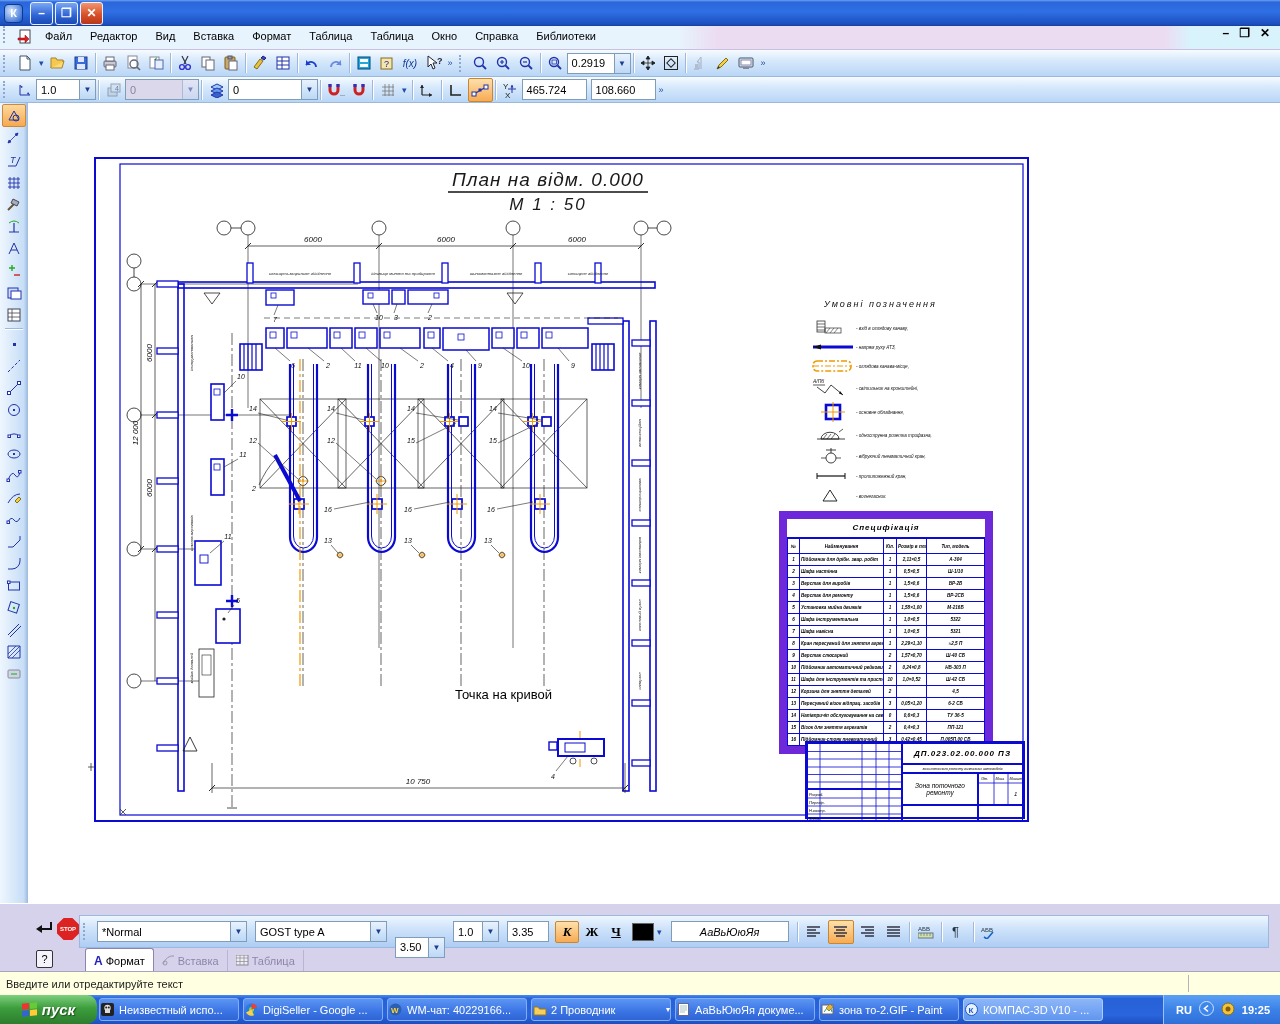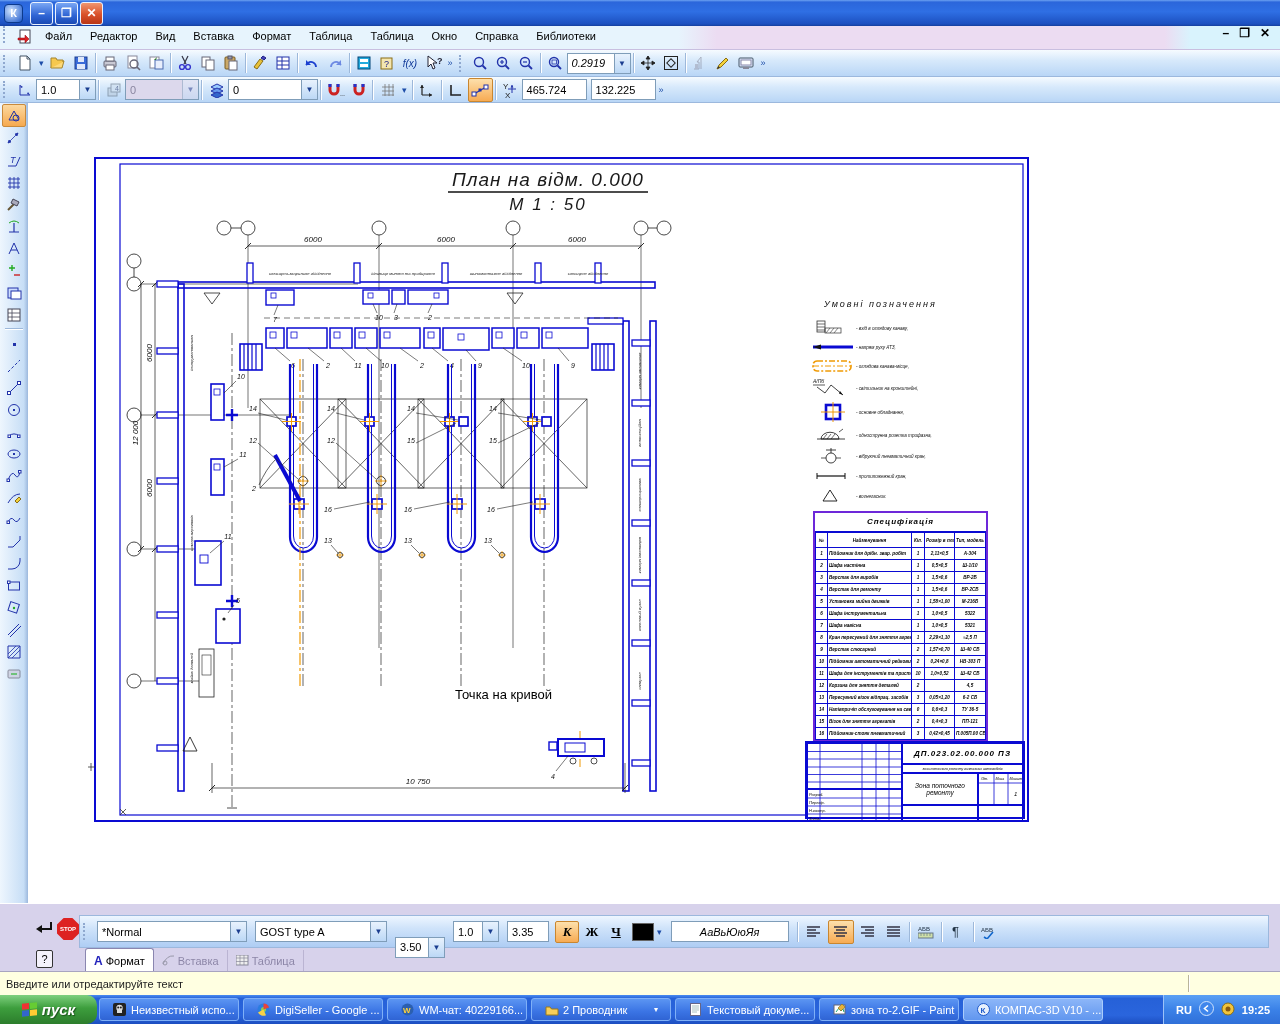--- a/index.html
+++ b/index.html
@@ -64,21 +64,21 @@
   .snap-hint{position:absolute;left:427px;top:584px;font-size:13px;color:#000;}
 
   
   .legend{position:absolute;left:782px;top:196px;width:212px;color:#111;}
   .legend .lg-title{font:italic 9px "Liberation Sans",sans-serif;letter-spacing:2px;text-align:left;padding-left:14px;}
   .lg-row{display:flex;align-items:center;}
   .lg-ic{width:46px;height:16px;flex:0 0 auto;display:flex;align-items:center;justify-content:center;}
   .lg-tx{font:italic 4.6px "Liberation Sans",sans-serif;white-space:nowrap;}
 
   
-  .spec{position:absolute;left:785px;top:408px;width:175px;border:2px solid #6d28d9;background:#fff;box-sizing:border-box;}
+  .spec{position:absolute;left:751px;top:408px;width:214px;border:8px solid #6d28d9;background:#fff;box-sizing:border-box;}
   .spec .sp-title{font:italic bold 8px "Liberation Sans",sans-serif;text-align:center;height:18px;line-height:18px;
     border-bottom:1px solid #0a0ad2;letter-spacing:1px;}
   table.sp{border-collapse:collapse;table-layout:fixed;width:100%;}
   table.sp th,table.sp td{border:1px solid #0a0ad2;font:italic bold 4.6px "Liberation Sans",sans-serif;
     padding:0 1px;height:11px;overflow:hidden;white-space:nowrap;color:#000;}
   table.sp th{height:14px;text-align:center;}
   table.sp td.c{text-align:center;}
 
   
   .stamp{position:absolute;left:777px;top:638px;width:220px;height:78px;border:2px solid #0a0ad2;background:#fff;box-sizing:border-box;}
@@ -115,21 +115,21 @@
   .statusbar .sdiv{position:absolute;left:1188px;top:3px;width:1px;height:17px;background:#b9b49a;border-right:1px solid #fff;}
 
   
   .taskbar{position:absolute;left:0;top:995px;width:1280px;height:29px;display:flex;align-items:center;
     background:linear-gradient(180deg,#4a8cf0 0%,#2661d8 12%,#2a65dd 70%,#1c4ec0 100%);}
   .start{width:97px;height:29px;display:flex;align-items:center;justify-content:center;gap:5px;
     background:linear-gradient(180deg,#7ed07e 0%,#3d9e3d 45%,#2c7d2c 100%);border-radius:0 10px 10px 0;
     color:#fff;font:bold italic 15px "Liberation Sans",sans-serif;text-shadow:1px 1px 1px #1c521c;flex:0 0 auto;}
   .flag{width:15px;height:13px;display:grid;grid-template-columns:7px 7px;grid-template-rows:6px 6px;gap:1px;transform:skewY(-6deg);}
   .flag i{display:block;}
-  .task{width:140px;height:23px;margin:0 2px;display:flex;align-items:center;gap:4px;padding:0 12px;
+  .task{width:140px;height:23px;margin:0 2px;display:flex;align-items:center;gap:4px;padding:0 0;
     background:linear-gradient(180deg,#5b95f2,#3b74e4 60%,#2f64d4);border:1px solid #7fb0f7;border-radius:3px;
     color:#fff;font-size:11px;white-space:nowrap;overflow:hidden;flex:0 0 auto;box-sizing:border-box;}
   .task.active{background:linear-gradient(180deg,#8cb6f8,#6196ef);border-color:#a9ccfb;}
   .task .ticon{width:15px;height:15px;flex:0 0 auto;display:flex;align-items:center;justify-content:center;}
   .tray{margin-left:auto;height:29px;display:flex;align-items:center;gap:7px;padding:0 10px 0 12px;
     background:linear-gradient(180deg,#5ba0f4 0%,#3b82e8 50%,#2f6fd8 100%);border-left:1px solid #9cc2f8;
     color:#fff;font-size:11px;font-weight:bold;flex:0 0 auto;}
 </style>
 </head>
 <body>
@@ -307,21 +307,21 @@
         </svg>
       </div>
     <div class="tsep"></div>
     <div class="tbtn">
         <svg width="16" height="16">
           <circle cx="7" cy="7" r="4.5" fill="none" stroke="#23a" stroke-width="1.4"></circle>
           <line x1="10.5" y1="10.5" x2="14" y2="14" stroke="#23a" stroke-width="1.8"></line>
           <rect x="5" y="5" width="4.5" height="4" fill="none" stroke="#23a" stroke-width=".8"></rect>
         </svg>
       </div>
-    <div class="combo" style="width:62px;font-style:italic;">
+    <div class="combo" style="width:62px;">
       <span class="v" style="flex:1">0.2919</span>
       <span class="dd">▼</span>
     </div>
     <div class="tsep"></div>
     <div class="tbtn">
         <svg width="16" height="16">
           <path d="M8 1 v14 M1 8 h14 M8 1 l-2 3 h4 z M8 15 l-2-3 h4 z M1 8 l3-2 v4 z M15 8 l-3-2 v4 z" stroke="#222" fill="#222" stroke-width=".8"></path>
         </svg>
       </div>
     <div class="tbtn">
@@ -438,21 +438,21 @@
           <text x="2" y="8" font-size="8" fill="#222">Y</text>
           <text x="4" y="17" font-size="8" fill="#222">X</text>
           <path d="M11 4 v8 M7 8 h8" stroke="#23a"></path>
           <path d="M11 4 l-1.5 2.5 h3 z" fill="#23a"></path>
         </svg>
       </div>
     <div class="field" style="width:55px;">
         <span>465.724</span>
       </div>
     <div class="field" style="width:55px;margin-left:4px;">
-        <span>132.225</span>
+        <span>108.660</span>
       </div>
     <div class="chev">»</div>
   </div>
 
   <div class="leftbar">
     <div class="ltbtn active">
         <svg width="16" height="16">
           <path d="M3 12 L8 3 L13 12 Z" fill="#f7c46a" stroke="#23a"></path>
           <circle cx="10" cy="10" r="3" fill="none" stroke="#23a"></circle>
         </svg>
@@ -1341,21 +1341,21 @@
       <span style="flex:1">2 Проводник</span>
       <span style="font-size:8px;">▾</span>
     </div>
     <div class="task">
       <span class="ticon">
           <svg width="11" height="13">
             <rect x="0.5" y="0.5" width="10" height="12" fill="#fff" stroke="#668"></rect>
             <path d="M2 3 h7 M2 5 h7 M2 7 h7 M2 9 h5" stroke="#8aa" stroke-width=".7"></path>
           </svg>
         </span>
-      <span>Текстовый докуме...</span>
+      <span>АаВьЮюЯя докуме...</span>
     </div>
     <div class="task">
       <span class="ticon">
           <svg width="13" height="13">
             <rect x="1" y="2" width="11" height="9" fill="#fff" stroke="#667"></rect>
             <path d="M3 9 l3-4 2 3 2-2 1 3" fill="none" stroke="#2a7"></path>
             <path d="M9 1 l3 3 -4 4 -3-3 z" fill="#e8b23a" stroke="#8a6d14" stroke-width=".6"></path>
           </svg>
         </span>
       <span>зона то-2.GIF - Paint</span>

